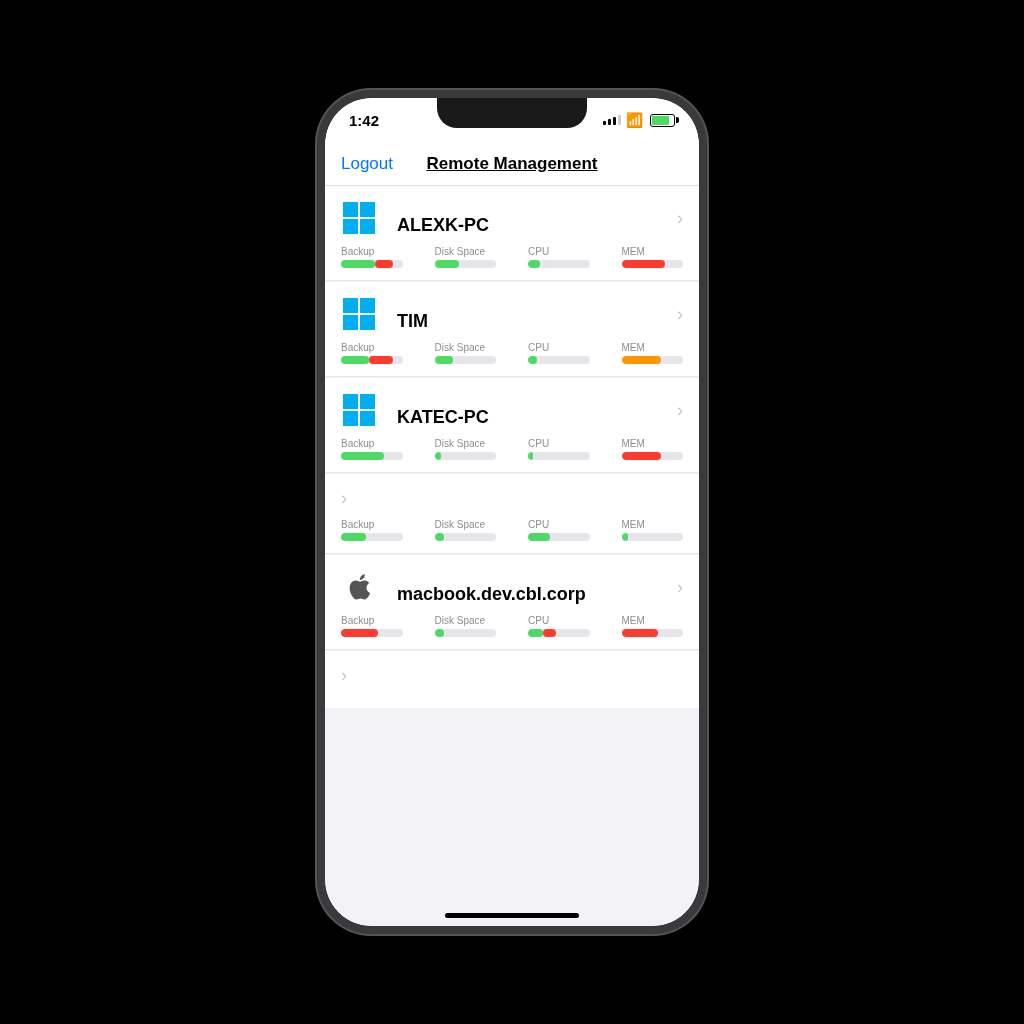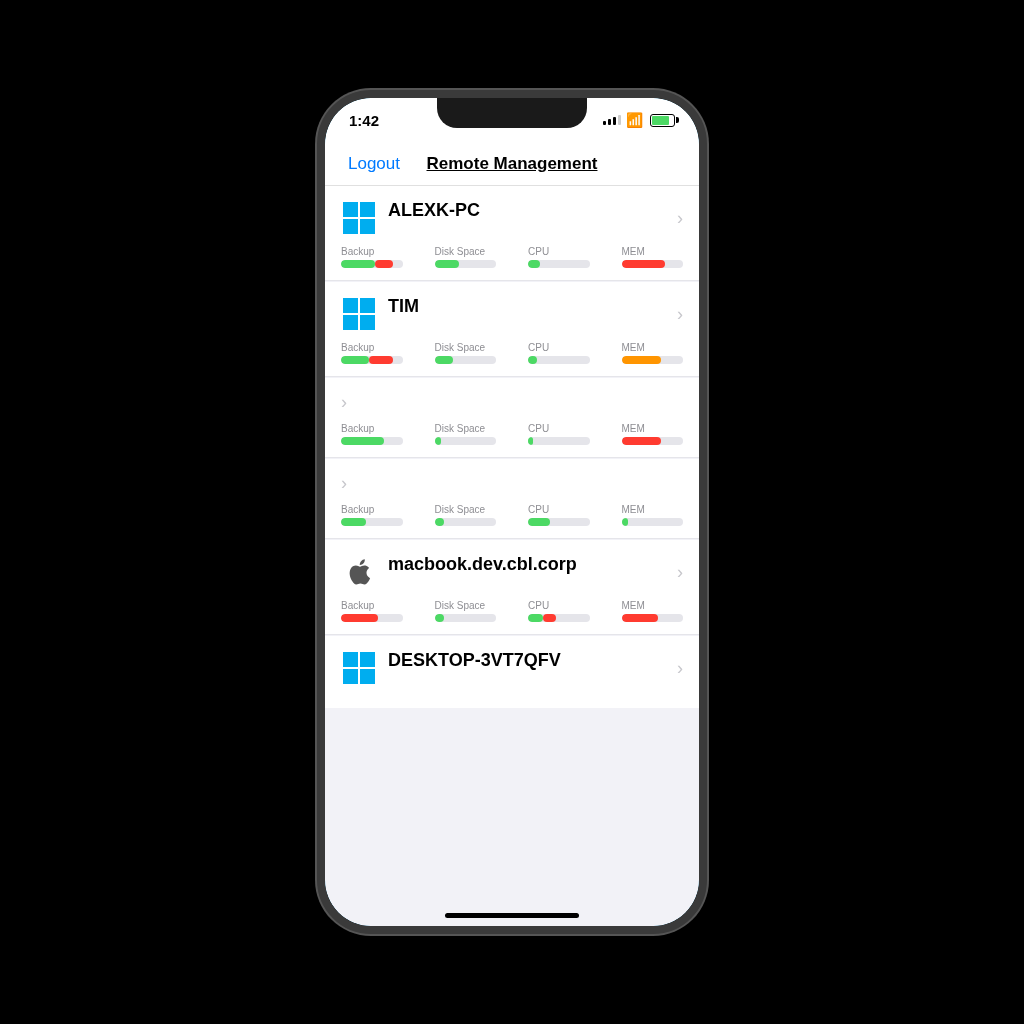--- a/index.html
+++ b/index.html
@@ -120,21 +120,21 @@
       border-bottom: 1px solid #e0e0e0;
       display: flex;
       align-items: center;
       justify-content: center;
       position: relative;
       padding: 0 16px;
     }
 
     .nav-logout {
       position: absolute;
-      left: 23px;
+      left: 16px;
       color: #007aff;
       font-size: 17px;
       cursor: pointer;
     }
 
     .nav-title {
       font-size: 17px;
       font-weight: 600;
       color: #000;
       text-decoration: underline;
@@ -158,22 +158,22 @@
 
     .device-header {
       display: flex;
       align-items: center;
       justify-content: space-between;
       margin-bottom: 10px;
     }
 
     .device-left {
       display: flex;
-      align-items: flex-start;
-      gap: 11px;
+      align-items: flex-end;
+      gap: 20px;
     }
 
     .device-name {
       font-size: 18px;
       font-weight: 600;
       color: #000;
     }
 
     .chevron {
       color: #c7c7cc;
@@ -350,134 +350,134 @@
             <div class="stat-label">MEM</div>
             <div class="stat-bar">
               <div class="bar-fill orange" style="width:65%"></div>
             </div>
           </div>
         </div>
       </div>
 
       <div class="device-item">
         <div class="device-header">
-          <span class="chevron">›</span>
-        </div>
-        <div class="device-stats">
-          <div class="stat-item">
-            <div class="stat-label">Backup</div>
-            <div class="stat-bar">
-              <div class="bar-fill green" style="width:70%"></div>
-            </div>
-          </div>
-          <div class="stat-item">
-            <div class="stat-label">Disk Space</div>
-            <div class="stat-bar">
-              <div class="bar-fill green" style="width:10%"></div>
-            </div>
-          </div>
-          <div class="stat-item">
-            <div class="stat-label">CPU</div>
-            <div class="stat-bar">
-              <div class="bar-fill green" style="width:8%"></div>
-            </div>
-          </div>
-          <div class="stat-item">
-            <div class="stat-label">MEM</div>
-            <div class="stat-bar">
-              <div class="bar-fill red" style="width:65%"></div>
-            </div>
-          </div>
-        </div>
-      </div>
-
-      <div class="device-item">
-        <div class="device-header">
-          <span class="chevron">›</span>
-        </div>
-        <div class="device-stats">
-          <div class="stat-item">
-            <div class="stat-label">Backup</div>
-            <div class="stat-bar">
-              <div class="bar-fill green" style="width:40%"></div>
-            </div>
-          </div>
-          <div class="stat-item">
-            <div class="stat-label">Disk Space</div>
-            <div class="stat-bar">
-              <div class="bar-fill green" style="width:15%"></div>
-            </div>
-          </div>
-          <div class="stat-item">
-            <div class="stat-label">CPU</div>
-            <div class="stat-bar">
-              <div class="bar-fill green" style="width:35%"></div>
-            </div>
-          </div>
-          <div class="stat-item">
-            <div class="stat-label">MEM</div>
-            <div class="stat-bar">
-              <div class="bar-fill green" style="width:10%"></div>
-            </div>
-          </div>
-        </div>
-      </div>
-
-      <div class="device-item">
-        <div class="device-header">
-          <div class="device-left">
-            <div class="apple-logo">
-              <svg width="30" height="30" viewBox="0 0 30 30">
-                <path d="M22.5 15.8c0-3.2 2.6-4.7 2.7-4.8-1.5-2.1-3.7-2.4-4.5-2.4-1.9-.2-3.7 1.1-4.7 1.1-1 0-2.5-1.1-4.1-1.1-2.1 0-4.1 1.2-5.2 3.1-2.2 3.8-.6 9.5 1.6 12.6 1.1 1.5 2.3 3.2 4 3.2 1.6-.1 2.2-1 4.1-1 1.9 0 2.5 1 4.1 1 1.7 0 2.8-1.5 3.9-3 1.2-1.7 1.7-3.4 1.7-3.5-.1 0-3.6-1.4-3.6-5.2zM19.5 6.3c.9-1.1 1.5-2.6 1.3-4.1-1.3.1-2.8.9-3.7 2-.8.9-1.5 2.4-1.3 3.8 1.4.1 2.8-.7 3.7-1.7z" fill="#555"></path>
-              </svg>
-            </div>
-            <span class="device-name">macbook.dev.cbl.corp</span>
-          </div>
-          <span class="chevron">›</span>
-        </div>
-        <div class="device-stats">
-          <div class="stat-item">
-            <div class="stat-label">Backup</div>
-            <div class="stat-bar">
-              <div class="bar-fill red" style="width:60%"></div>
-            </div>
-          </div>
-          <div class="stat-item">
-            <div class="stat-label">Disk Space</div>
-            <div class="stat-bar">
-              <div class="bar-fill green" style="width:15%"></div>
-            </div>
-          </div>
-          <div class="stat-item">
-            <div class="stat-label">CPU</div>
-            <div class="stat-bar">
-              <div class="bar-fill green" style="width:25%"></div>
-              <div class="bar-fill red" style="width:20%"></div>
-            </div>
-          </div>
-          <div class="stat-item">
-            <div class="stat-label">MEM</div>
-            <div class="stat-bar">
-              <div class="bar-fill red" style="width:60%"></div>
-            </div>
-          </div>
-        </div>
-      </div>
-
-      <div class="device-item" style="border-bottom: none;">
-        <div class="device-header">
           <div class="device-left">
             <svg class="win-logo" viewBox="0 0 36 36">
               <rect x="2" y="2" width="15" height="15" fill="#00adef"></rect>
               <rect x="19" y="2" width="15" height="15" fill="#00adef"></rect>
               <rect x="2" y="19" width="15" height="15" fill="#00adef"></rect>
               <rect x="19" y="19" width="15" height="15" fill="#00adef"></rect>
             </svg>
-            <span class="device-name">DESKTOP-3VT7QFV</span>
-          </div>
+            <span class="device-name">KATEC-PC</span>
+          </div>
+          <span class="chevron">›</span>
+        </div>
+        <div class="device-stats">
+          <div class="stat-item">
+            <div class="stat-label">Backup</div>
+            <div class="stat-bar">
+              <div class="bar-fill green" style="width:70%"></div>
+            </div>
+          </div>
+          <div class="stat-item">
+            <div class="stat-label">Disk Space</div>
+            <div class="stat-bar">
+              <div class="bar-fill green" style="width:10%"></div>
+            </div>
+          </div>
+          <div class="stat-item">
+            <div class="stat-label">CPU</div>
+            <div class="stat-bar">
+              <div class="bar-fill green" style="width:8%"></div>
+            </div>
+          </div>
+          <div class="stat-item">
+            <div class="stat-label">MEM</div>
+            <div class="stat-bar">
+              <div class="bar-fill red" style="width:65%"></div>
+            </div>
+          </div>
+        </div>
+      </div>
+
+      <div class="device-item">
+        <div class="device-header">
+          <span class="chevron">›</span>
+        </div>
+        <div class="device-stats">
+          <div class="stat-item">
+            <div class="stat-label">Backup</div>
+            <div class="stat-bar">
+              <div class="bar-fill green" style="width:40%"></div>
+            </div>
+          </div>
+          <div class="stat-item">
+            <div class="stat-label">Disk Space</div>
+            <div class="stat-bar">
+              <div class="bar-fill green" style="width:15%"></div>
+            </div>
+          </div>
+          <div class="stat-item">
+            <div class="stat-label">CPU</div>
+            <div class="stat-bar">
+              <div class="bar-fill green" style="width:35%"></div>
+            </div>
+          </div>
+          <div class="stat-item">
+            <div class="stat-label">MEM</div>
+            <div class="stat-bar">
+              <div class="bar-fill green" style="width:10%"></div>
+            </div>
+          </div>
+        </div>
+      </div>
+
+      <div class="device-item">
+        <div class="device-header">
+          <div class="device-left">
+            <div class="apple-logo">
+              <svg width="30" height="30" viewBox="0 0 30 30">
+                <path d="M22.5 15.8c0-3.2 2.6-4.7 2.7-4.8-1.5-2.1-3.7-2.4-4.5-2.4-1.9-.2-3.7 1.1-4.7 1.1-1 0-2.5-1.1-4.1-1.1-2.1 0-4.1 1.2-5.2 3.1-2.2 3.8-.6 9.5 1.6 12.6 1.1 1.5 2.3 3.2 4 3.2 1.6-.1 2.2-1 4.1-1 1.9 0 2.5 1 4.1 1 1.7 0 2.8-1.5 3.9-3 1.2-1.7 1.7-3.4 1.7-3.5-.1 0-3.6-1.4-3.6-5.2zM19.5 6.3c.9-1.1 1.5-2.6 1.3-4.1-1.3.1-2.8.9-3.7 2-.8.9-1.5 2.4-1.3 3.8 1.4.1 2.8-.7 3.7-1.7z" fill="#555"></path>
+              </svg>
+            </div>
+            <span class="device-name">macbook.dev.cbl.corp</span>
+          </div>
+          <span class="chevron">›</span>
+        </div>
+        <div class="device-stats">
+          <div class="stat-item">
+            <div class="stat-label">Backup</div>
+            <div class="stat-bar">
+              <div class="bar-fill red" style="width:60%"></div>
+            </div>
+          </div>
+          <div class="stat-item">
+            <div class="stat-label">Disk Space</div>
+            <div class="stat-bar">
+              <div class="bar-fill green" style="width:15%"></div>
+            </div>
+          </div>
+          <div class="stat-item">
+            <div class="stat-label">CPU</div>
+            <div class="stat-bar">
+              <div class="bar-fill green" style="width:25%"></div>
+              <div class="bar-fill red" style="width:20%"></div>
+            </div>
+          </div>
+          <div class="stat-item">
+            <div class="stat-label">MEM</div>
+            <div class="stat-bar">
+              <div class="bar-fill red" style="width:60%"></div>
+            </div>
+          </div>
+        </div>
+      </div>
+
+      <div class="device-item" style="border-bottom: none;">
+        <div class="device-header">
           <span class="chevron">›</span>
         </div>
       </div>
 
     </div>
 
     <div class="home-indicator"></div>
   </div>
 </div>
 

